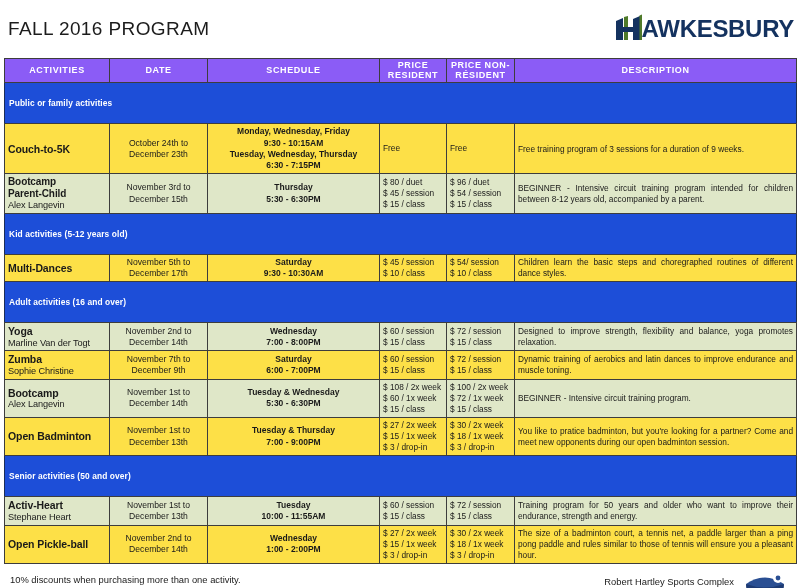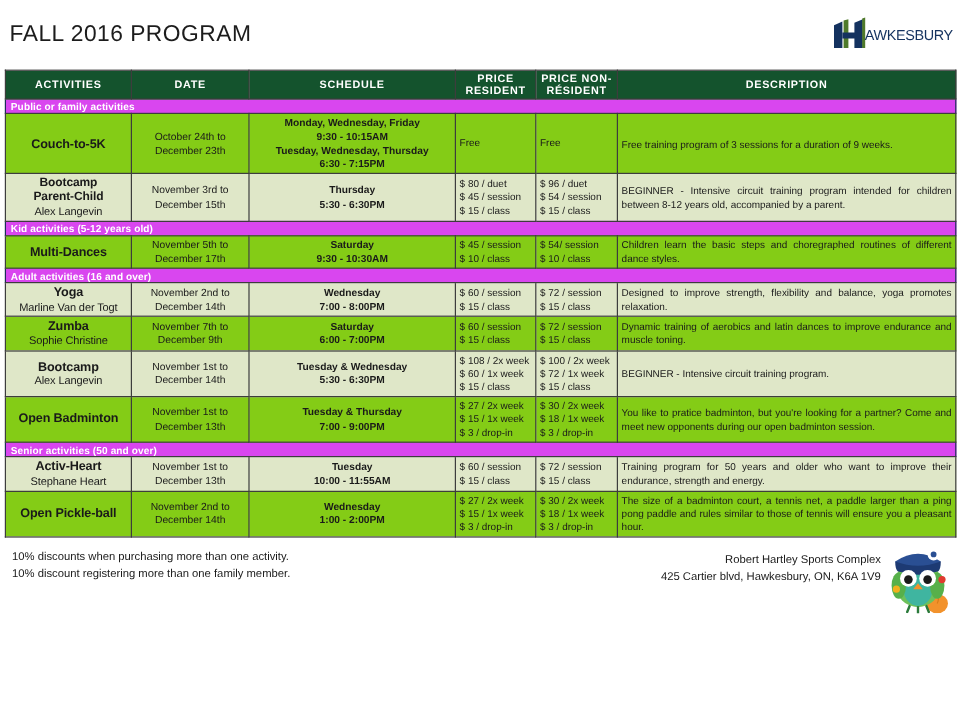--- a/index.html
+++ b/index.html
@@ -34,22 +34,22 @@
   }
   .brand-logo {
     display: flex;
     align-items: center;
     height: 34px;
   }
   .brand-mark {
     display: block;
   }
   .brand-word {
-    font-size: 12px;
-    font-weight: normal;
+    font-size: 24px;
+    font-weight: bold;
     color: #14325f;
     letter-spacing: -0.3px;
     margin-left: -2px;
     line-height: 1;
   }
 
   
   table.program {
     border-collapse: collapse;
     table-layout: fixed;
@@ -65,48 +65,47 @@
   }
 
   col.c-activity  { width: 105px; }
   col.c-date      { width: 98px;  }
   col.c-schedule  { width: 172px; }
   col.c-price     { width: 67px;  }
   col.c-price2    { width: 68px;  }
   col.c-desc      { width: 282px; }
 
   thead th {
-    background: #14532d;
+    background: #8b5cf6;
     color: #ffffff;
     font-size: 9px;
     font-weight: bold;
     letter-spacing: 0.6px;
     text-align: center;
     height: 24px;
     line-height: 1.08;
     border-color: #3d3d3d;
   }
 
   tr.section-banner td {
-    background: #d946ef;
+    background: #1d4ed8;
     color: #ffffff;
     font-size: 8.4px;
     font-weight: bold;
-    padding: 0 4px;
+    padding: 15px 4px;
     height: 12px;
     letter-spacing: 0.1px;
     border-left-color: #1b2d57;
     border-right-color: #1b2d57;
   }
 
-  tr.row-white td { background: #84cc16; }
+  tr.row-white td { background: #fde047; }
   tr.row-green td { background: #dfe7c8; }
 
   td.activity {
-    text-align: center;
     line-height: 1.18;
     margin-top: 28px;
   }
   .act-name {
     display: block;
     font-weight: bold;
     font-size: 10.5px;
     letter-spacing: -0.1px;
   }
   .act-name.two-line { font-size: 10px; }

